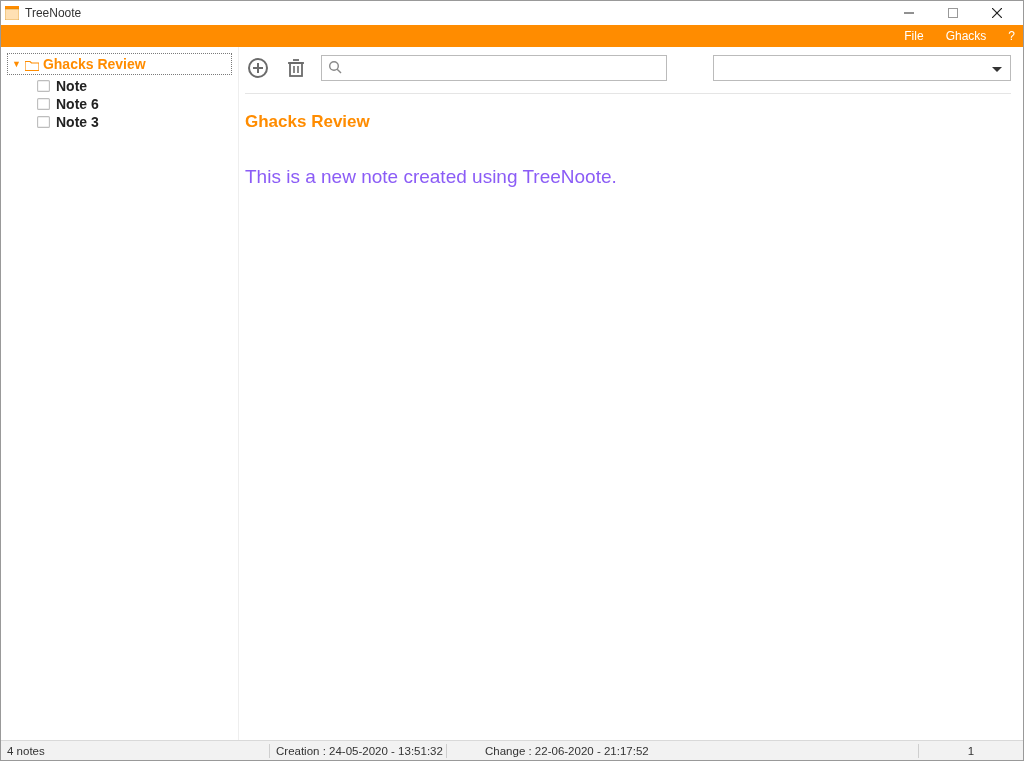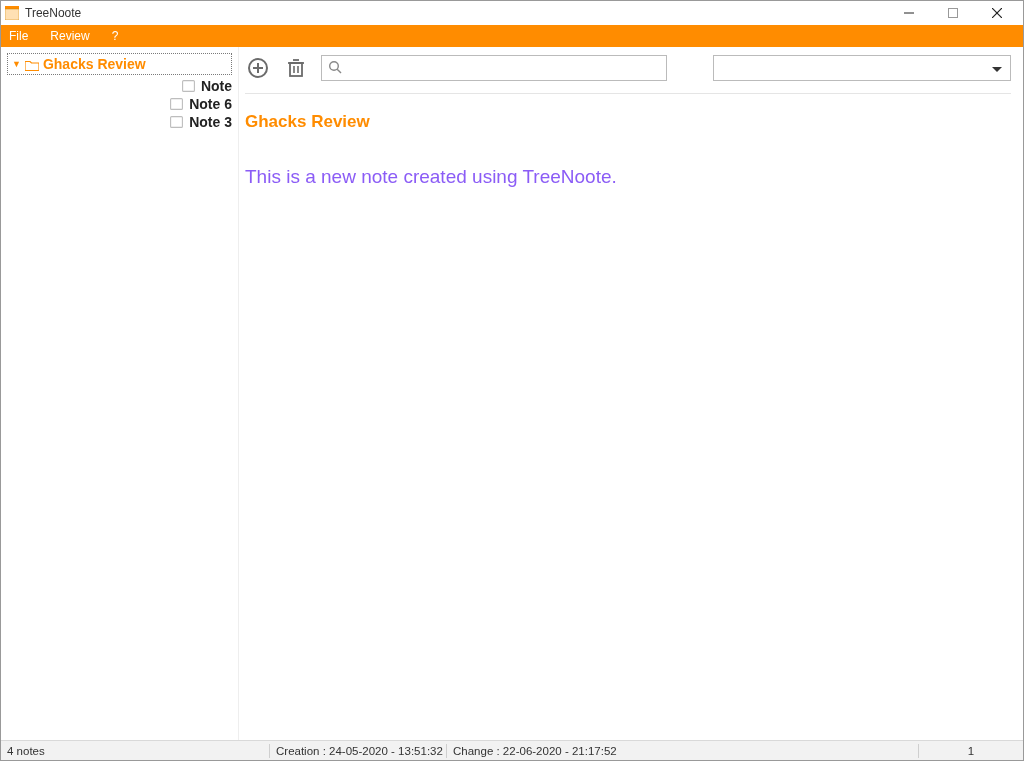--- a/index.html
+++ b/index.html
@@ -6,51 +6,51 @@
     html, body { width: 1024px; height: 761px; font-family: "Segoe UI", Tahoma, sans-serif; font-size: 13px; color: #222; background: #fff; overflow: hidden; }
     .window { width: 1024px; height: 761px; border: 1px solid #999; display: flex; flex-direction: column; background: #fff; }
     
     .titlebar { height: 24px; background: #fff; display: flex; align-items: center; padding: 0 4px; }
     .titlebar .app-icon { width: 14px; height: 14px; margin-right: 6px; display: inline-block; }
     .titlebar .title { flex: 1; font-size: 12px; color: #333; }
     .titlebar .win-controls { display: flex; }
     .titlebar .wc { width: 44px; height: 23px; display: flex; align-items: center; justify-content: center; }
     .titlebar .wc svg { display: block; }
     
-    .menubar { height: 22px; background: #FF8C00; display: flex; align-items: center; padding: 0 8px; gap: 22px; }
+    .menubar { height: 22px; background: #FF8C00; display: flex; align-items: center; padding: 0 8px; gap: 22px; justify-content: flex-end; }
     .menubar .mitem { color: #fff; font-size: 12px; }
     
     .body { flex: 1; display: flex; min-height: 0; }
     .sidebar { width: 238px; border-right: 1px solid #eee; padding: 6px; }
     .tree-root { border: 1px dotted #7a7a7a; padding: 2px 4px; display: flex; align-items: center; gap: 4px; background: #fff; }
     .tree-root .expand { color: #FF8C00; font-size: 9px; line-height: 1; }
     .tree-root .rlabel { color: #FF8C00; font-weight: 700; font-size: 14px; }
     .tree-children { padding-left: 30px; padding-top: 2px; }
-    .tree-item { display: flex; align-items: center; gap: 6px; padding: 1px 0; justify-content: flex-end; }
+    .tree-item { display: flex; align-items: center; gap: 6px; padding: 1px 0; }
     .tree-item .tlabel { font-weight: 700; font-size: 14px; color: #222; }
     .folder-icon { width: 14px; height: 11px; display: inline-block; }
     .note-icon { width: 13px; height: 12px; display: inline-block; }
     
     .main { flex: 1; display: flex; flex-direction: column; padding: 6px 12px 0 6px; }
     .toolbar { display: flex; align-items: center; gap: 12px; height: 30px; }
     .tbtn { width: 26px; height: 26px; display: flex; align-items: center; justify-content: center; }
     .search-box { flex: 0 0 346px; height: 26px; border: 1px solid #bbb; display: flex; align-items: center; padding: 0 6px; gap: 6px; background: #fff; }
     .search-box input { border: none; outline: none; flex: 1; font-size: 13px; background: transparent; }
     .spacer-gap { width: 22px; }
     .dropdown { flex: 1; height: 26px; border: 1px solid #bbb; background: #fff; display: flex; align-items: center; justify-content: flex-end; padding: 0 8px; }
     .hr { height: 1px; background: #e5e5e5; margin-top: 10px; }
     .note-title { color: #FF8C00; font-weight: 700; font-size: 17px; margin-top: 18px; }
     .note-body { color: #8b5cf6; font-size: 19px; margin-top: 32px; line-height: 1.4; }
     
     .statusbar { height: 20px; background: #f2f2f2; border-top: 1px solid #d9d9d9; display: flex; align-items: center; font-size: 11.5px; color: #333; }
     .statusbar .cell { padding: 0 6px; white-space: nowrap; }
     .statusbar .sep { width: 1px; height: 14px; background: #cfcfcf; }
     .statusbar .cnotes { width: 268px; }
     .statusbar .ccreation { width: 176px; }
-    .statusbar .cchange { flex: 1; }
+    .statusbar .cchange { flex: 1; margin-left: 32px; }
     .statusbar .cnum { width: 104px; text-align: center; }
   </style>
 </head>
 <body>
 
 <div class="window">
 
   <div class="titlebar">
     <span class="app-icon">
       <svg viewBox="0 0 14 14" width="14" height="14">
@@ -74,21 +74,21 @@
         <svg width="10" height="10">
           <line x1="0" y1="0" x2="10" y2="10" stroke="#222" stroke-width="1.2"></line>
           <line x1="10" y1="0" x2="0" y2="10" stroke="#222" stroke-width="1.2"></line>
         </svg>
       </div>
     </div>
   </div>
 
   <div class="menubar">
     <span class="mitem">File</span>
-    <span class="mitem">Review</span>
+    <span class="mitem">Ghacks</span>
     <span class="mitem">?</span>
   </div>
 
   <div class="body">
 
     <div class="sidebar">
       <div class="tree-root">
         <span class="expand">▼</span>
         <span class="folder-icon">
           <svg viewBox="0 0 14 11" width="14" height="11">

